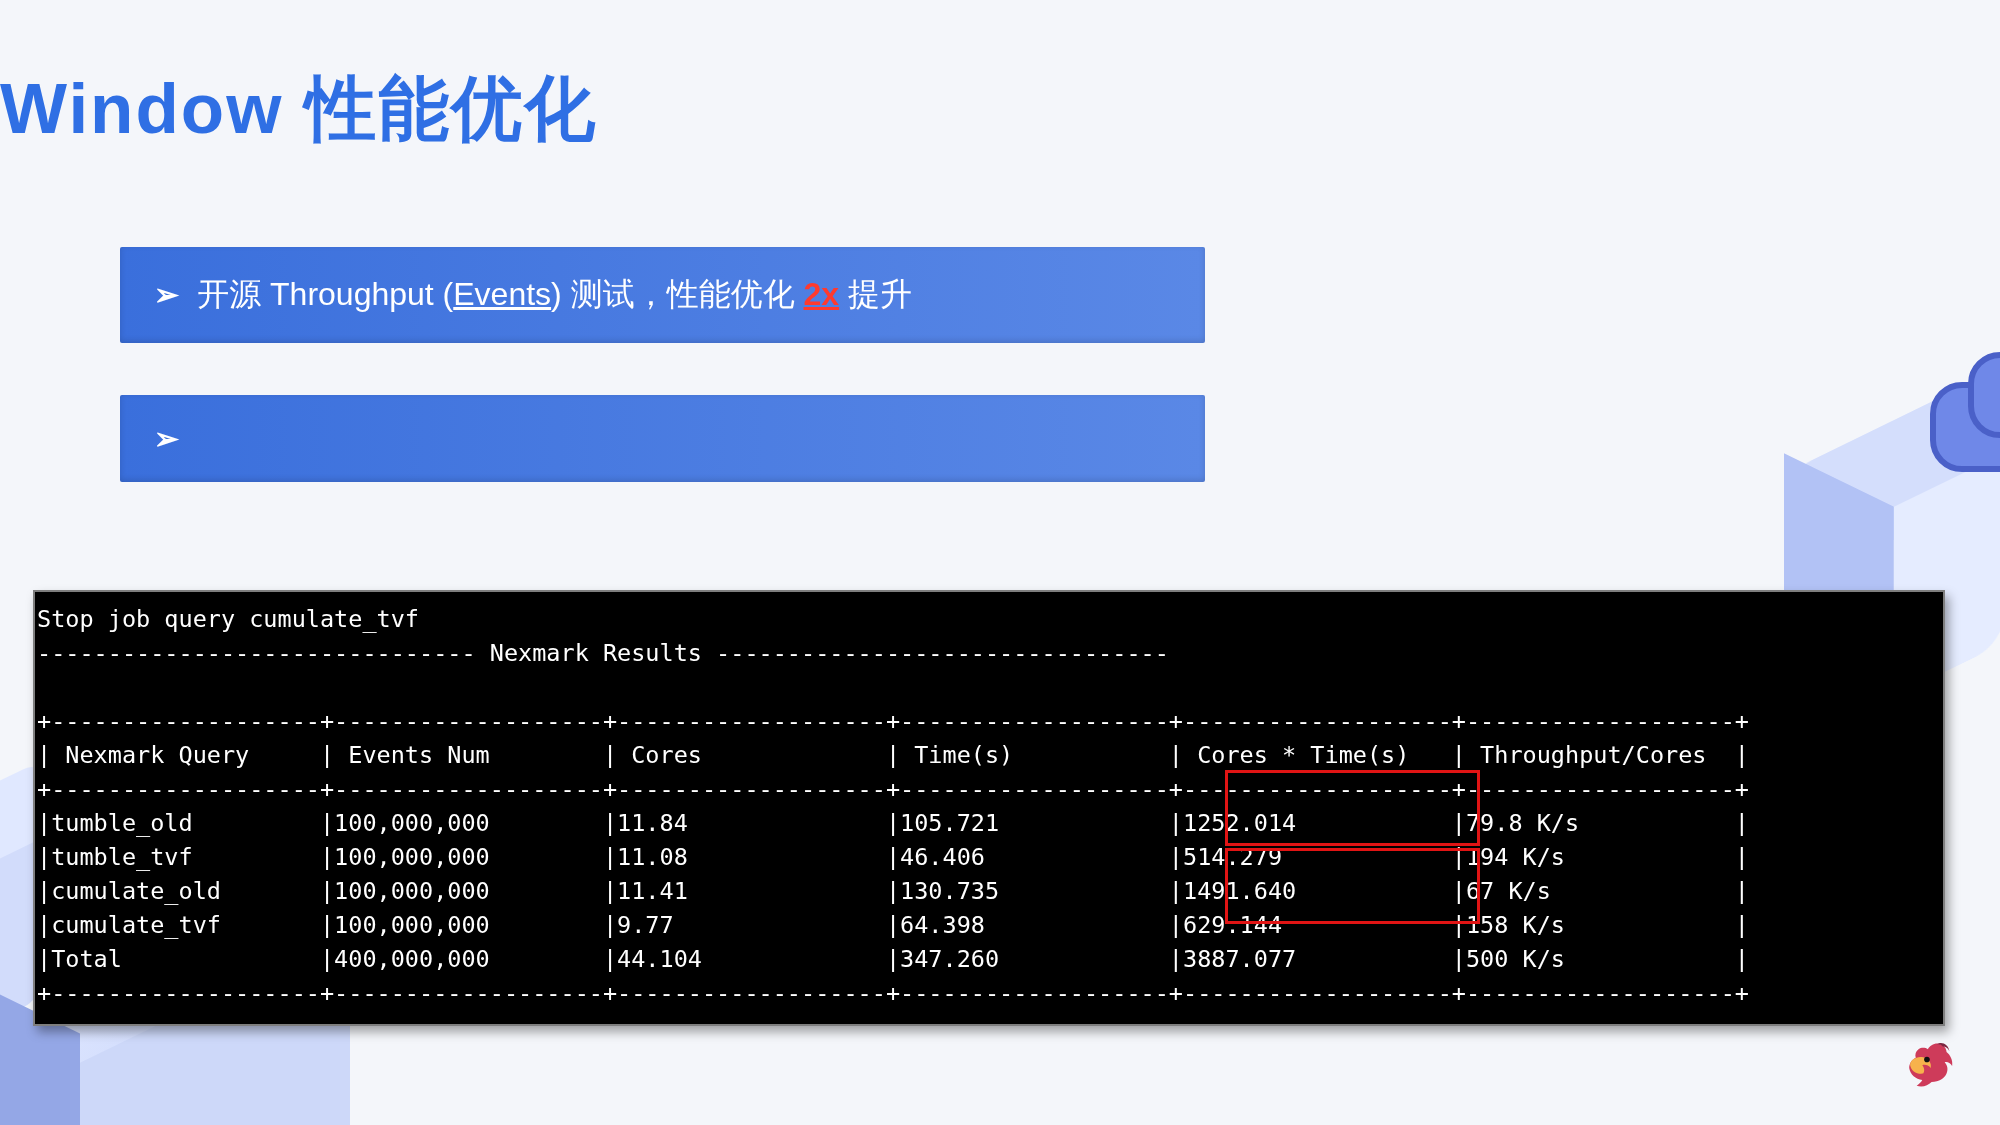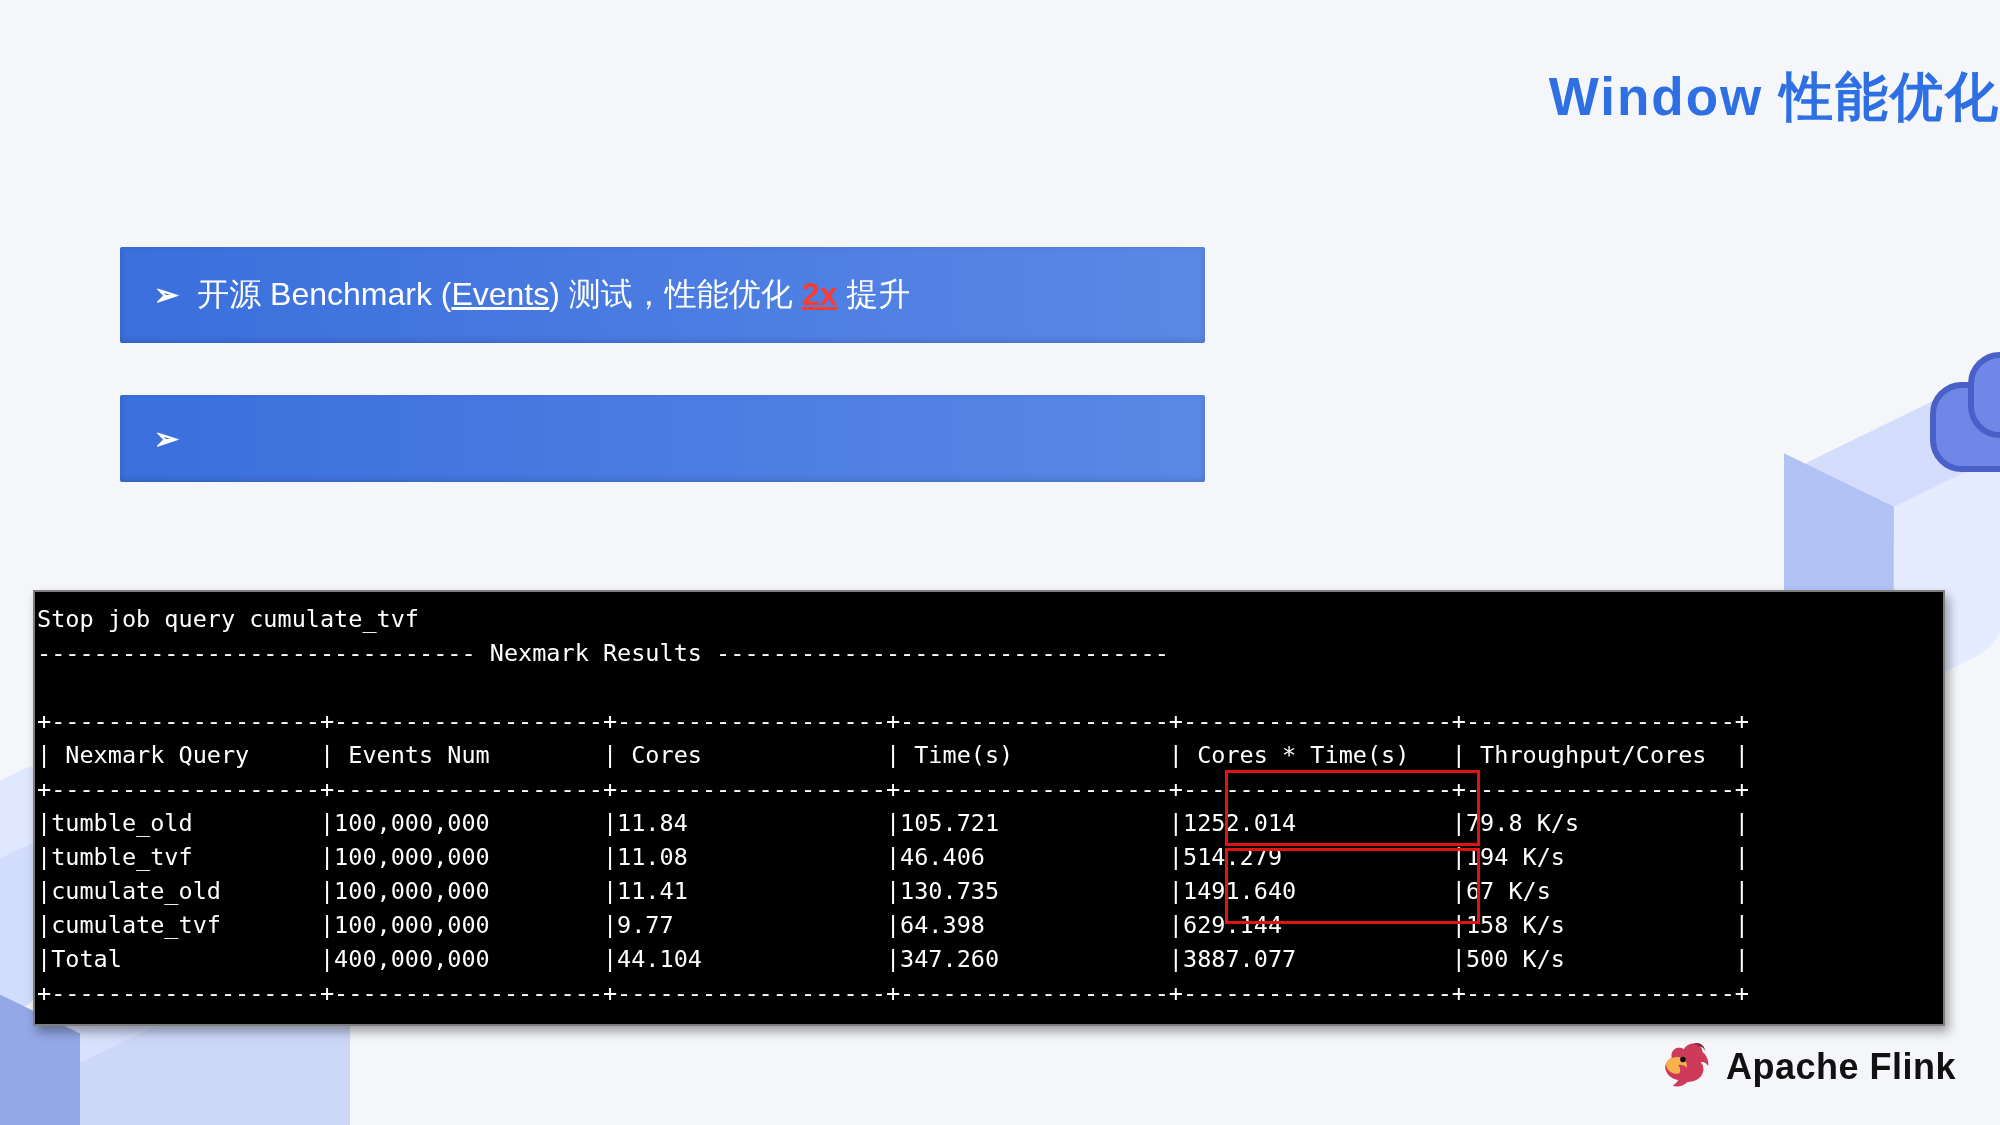--- a/index.html
+++ b/index.html
@@ -64,22 +64,22 @@
   .cube-bl .satR{
     position:absolute; left:150px; top:96px; width:90px; height:160px;
     background:#d2dcfb; transform: skewY(-26deg); border-bottom-right-radius:16px;
   }
 
   
   .title {
     position: absolute;
     top: 62px;
     left: 0; right: 0;
-    text-align: right;
-    font-size: 53px;
+    text-align: left;
+    font-size: 71px;
     font-weight: 800;
     color: #2f6fe4;
     letter-spacing: 2px;
   }
 
   
   .bar {
     position: absolute;
     left: 120px;
     width: 1085px;
@@ -164,21 +164,21 @@
   <div class="main"></div>
     <div class="leftf"></div>
     <div class="rightf"></div>
 </div>
 
 <div class="title">Window 性能优化</div>
 
 <div class="bar bar1">
   <span class="arrow">➢</span>
   <span>
-    <span>开源 Benchmark (</span><u>Events</u><span>) 测试，性能优化 </span><span class="red">2x</span><span> 提升</span>
+    <span>开源 Throughput (</span><u>Events</u><span>) 测试，性能优化 </span><span class="red">2x</span><span> 提升</span>
   </span>
 </div>
 
 <div class="bar bar2">
   <span class="arrow">➢</span>
 </div>
 
 <div class="terminal"><span>Stop job query cumulate_tvf</span>
 <span>------------------------------- Nexmark Results --------------------------------</span>
 
@@ -195,14 +195,13 @@
 <div class="hl-box hl1"></div>
 <div class="hl-box hl2"></div>
 
 <div class="footer">
   <svg viewBox="0 0 64 60">
     <path d="M54 14c4 3 7 9 6 15-2-4-6-5-8-4 3 3 4 8 2 12-2 5-8 9-16 9-4 4-10 6-16 4 3-2 5-4 6-6-7-1-13-6-14-13 0-5 3-9 7-11-1-3 0-7 3-9 3-2 7-2 10 0 2-4 7-7 12-6 5 1 8 5 8 9z" fill="#ce3b5a"></path>
     <path d="M22 20c-4 1-7 4-7 8 1 6 7 10 14 9 2-3 1-7-1-9 3-1 7 0 9 3 1-4-1-8-5-10-3-2-7-2-10-1z" fill="#f7b24c"></path>
     <circle cx="33" cy="22" r="3" fill="#111"></circle>
     <path d="M50 8c3 0 6 2 7 5-1-8-9-11-14-7 3-1 5 0 7 2z" fill="#7b2741"></path>
   </svg>
-  <span class="footer-text">Apache Flink</span>
 </div>
 
 </body></html>

